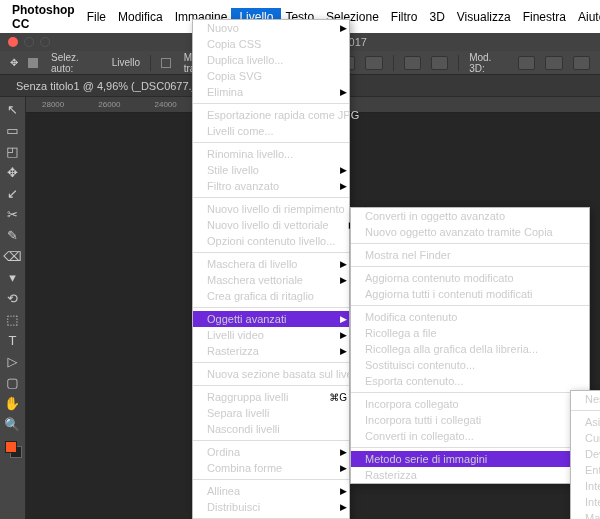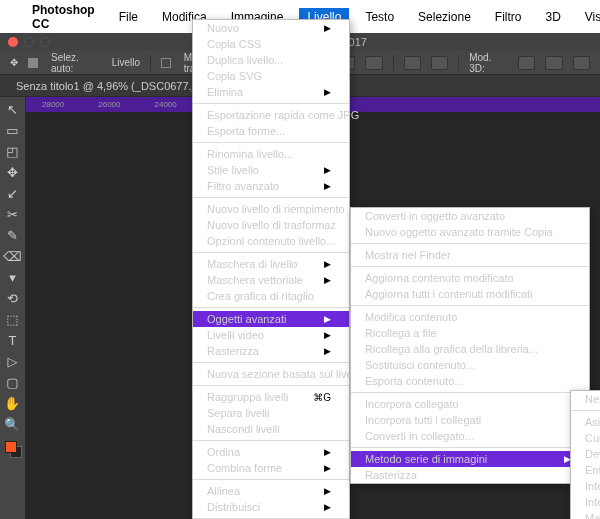--- a/index.html
+++ b/index.html
@@ -1,17 +1,17 @@
 <!DOCTYPE html>
 <html><head>
 <meta charset="utf-8">
 <style>
 *{margin:0;padding:0;box-sizing:border-box;font-family:-apple-system,BlinkMacSystemFont,"Segoe UI",sans-serif;font-size:11px;color:#ccc}
 body{background:#323232;width:600px;height:519px;overflow:hidden;position:relative}
-.menubar{background:#fff;height:33px;display:flex;align-items:center;padding:0 8px;gap:24px}
+.menubar{background:#fff;height:33px;display:flex;align-items:center;padding:0 0;gap:12px}
 .menubar span{color:#000;font-size:12px}
 .menubar .apple{font-size:14px}
 .menubar .bold{font-weight:600}
 .menubar .active{background:#0d6dd9;color:#fff;padding:2px 8px;margin:0 -8px}
 .titlebar{background:#424242;height:18px;display:flex;align-items:center;justify-content:center;position:relative}
 .titlebar .title{color:#bbb;font-size:11px}
 .traffic{position:absolute;left:8px;display:flex;gap:6px}
 .traffic span{width:10px;height:10px;border-radius:50%}
 .t-close{background:#ff5f57}
 .t-min{background:#424242;border:1px solid #555}
@@ -25,24 +25,24 @@
 .tabbar{background:#383838;height:22px;display:flex;align-items:center;padding:0 8px;border-bottom:1px solid #2a2a2a}
 .tabbar .tab{background:#383838;color:#ddd;font-size:10px;padding:0 8px}
 .tabbar .x{margin-left:6px;color:#999}
 .main{display:flex;height:calc(100% - 83px)}
 .toolbar{width:26px;background:#464646;display:flex;flex-direction:column;align-items:center;padding-top:2px;gap:1px;border-right:1px solid #2a2a2a}
 .toolbar .tool{width:22px;height:20px;display:flex;align-items:center;justify-content:center;color:#ccc;font-size:13px}
 .toolbar .swatch{width:16px;height:16px;margin-top:6px;position:relative}
 .toolbar .sw-fg{position:absolute;width:12px;height:12px;background:#ff5722;border:1px solid #222;z-index:2}
 .toolbar .sw-bg{position:absolute;width:12px;height:12px;background:#222;border:1px solid #666;left:5px;top:5px}
 .canvas{flex:1;background:#262626;position:relative}
-.ruler-h{height:16px;background:#4c1d95;border-bottom:1px solid #222;display:flex;align-items:center;padding-left:16px;gap:34px;overflow:hidden}
+.ruler-h{height:16px;background:#404040;border-bottom:1px solid #222;display:flex;align-items:center;padding-left:16px;gap:34px;overflow:hidden}
 .ruler-h span{color:#999;font-size:8px}
 .menu{position:absolute;background:#fff;border:1px solid #bbb;box-shadow:2px 2px 8px rgba(0,0,0,0.3);z-index:100}
-.menu .item{padding:2px 18px 2px 14px;color:#000;font-size:11px;display:flex;justify-content:space-between;align-items:center;gap:20px;white-space:nowrap}
+.menu .item{padding:2px 2px 2px 14px;color:#000;font-size:11px;display:flex;justify-content:space-between;align-items:center;gap:20px;white-space:nowrap}
 .menu .item.disabled{color:#aaa}
 .menu .item.sel{background:#6d28d9;color:#fff}
 .menu .item.sel .arrow{color:#fff}
 .menu .sep{height:1px;background:#ddd;margin:3px 0}
 .menu .arrow{font-size:9px;color:#000}
 .menu .shortcut{color:#000;font-size:10px}
 #menu1{left:192px;top:19px;width:158px}
 #menu2{left:350px;top:207px;width:240px}
 #menu3{left:570px;top:390px;width:120px}
 </style>
@@ -153,41 +153,41 @@
     </div>
     <div class="item disabled">
       <span>Elimina</span>
       <span class="arrow">▶</span>
     </div>
     <div class="sep"></div>
     <div class="item">
       <span>Esportazione rapida come JPG</span>
     </div>
     <div class="item">
-      <span>Esporta forme...</span>
+      <span>Livelli come...</span>
     </div>
     <div class="sep"></div>
     <div class="item">
       <span>Rinomina livello...</span>
     </div>
     <div class="item">
       <span>Stile livello</span>
       <span class="arrow">▶</span>
     </div>
     <div class="item disabled">
       <span>Filtro avanzato</span>
       <span class="arrow">▶</span>
     </div>
     <div class="sep"></div>
     <div class="item">
       <span>Nuovo livello di riempimento</span>
       <span class="arrow">▶</span>
     </div>
     <div class="item">
-      <span>Nuovo livello di trasformaz</span>
+      <span>Nuovo livello di vettoriale</span>
       <span class="arrow">▶</span>
     </div>
     <div class="item disabled">
       <span>Opzioni contenuto livello...</span>
     </div>
     <div class="sep"></div>
     <div class="item">
       <span>Maschera di livello</span>
       <span class="arrow">▶</span>
     </div>

